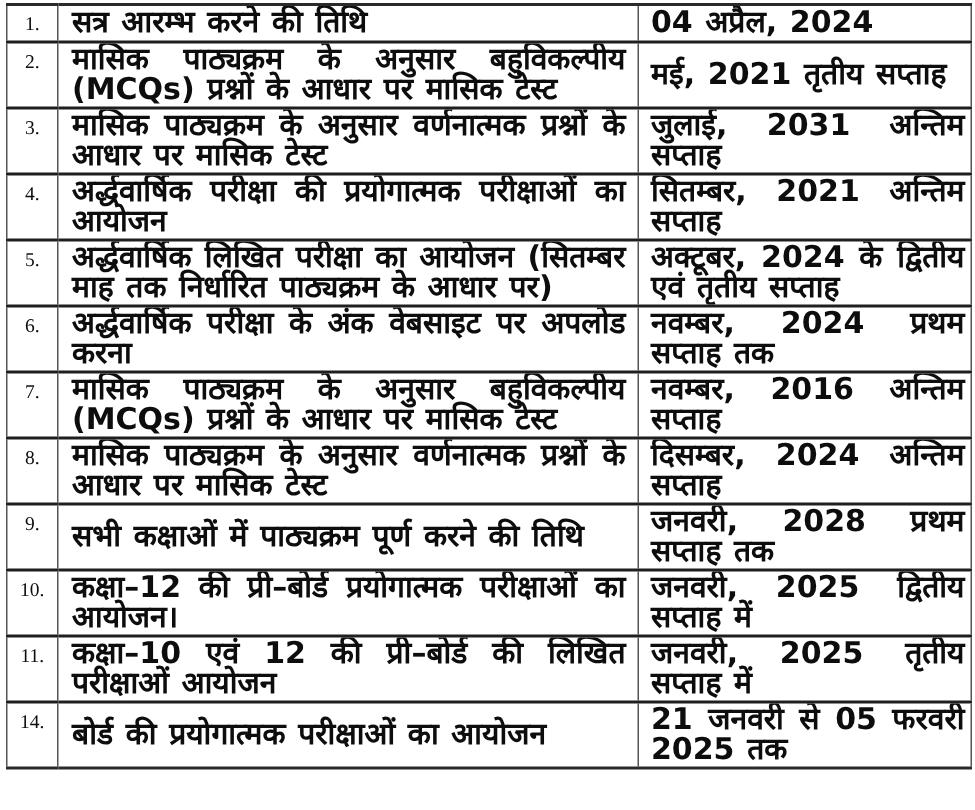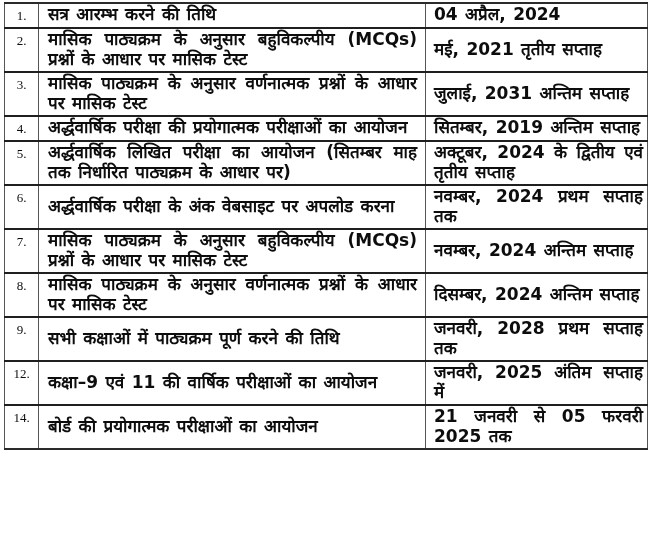--- a/index.html
+++ b/index.html
@@ -36,21 +36,21 @@
     font-family: "Liberation Serif", serif;
     font-size: 13px;
     font-weight: 400;
     text-align: center;
     vertical-align: top;
     padding: 4px 1px 1px 1px;
   }
   td.act, td.dt {
     font-family: "DejaVu Sans", sans-serif;
     font-weight: 700;
-    font-size: 17px;
+    font-size: 20px;
     line-height: 19.5px;
     vertical-align: middle;
     text-align: justify;
     word-spacing: 1.5px;
     padding: 1px 8px 2px 9px;
   }
   td.dt { padding-left: 8px; padding-right: 4px; }
   tr.r-single { height: 25px; }
   tr.r-tall   { height: 41px; }
 </style>
@@ -76,51 +76,56 @@
         <td class="dt">मई, 2021 तृतीय सप्ताह</td>
       </tr>
       <tr class="r-tall">
         <td class="sn">3.</td>
         <td class="act">मासिक पाठ्यक्रम के अनुसार वर्णनात्मक प्रश्नों के आधार पर मासिक टेस्ट</td>
         <td class="dt">जुलाई, 2031 अन्तिम सप्ताह</td>
       </tr>
       <tr class="r-single">
         <td class="sn">4.</td>
         <td class="act">अर्द्धवार्षिक परीक्षा की प्रयोगात्मक परीक्षाओं का आयोजन</td>
-        <td class="dt">सितम्बर, 2019 अन्तिम सप्ताह</td>
+        <td class="dt">सितम्बर, 2021 अन्तिम सप्ताह</td>
       </tr>
       <tr class="r-tall">
         <td class="sn">5.</td>
         <td class="act">अर्द्धवार्षिक लिखित परीक्षा का आयोजन (सितम्बर माह तक निर्धारित पाठ्यक्रम के आधार पर)</td>
         <td class="dt">अक्टूबर, 2024 के द्वितीय एवं तृतीय सप्ताह</td>
       </tr>
       <tr class="r-single">
         <td class="sn">6.</td>
         <td class="act">अर्द्धवार्षिक परीक्षा के अंक वेबसाइट पर अपलोड करना</td>
         <td class="dt">नवम्बर, 2024 प्रथम सप्ताह तक</td>
       </tr>
       <tr class="r-tall">
         <td class="sn">7.</td>
         <td class="act">मासिक पाठ्यक्रम के अनुसार बहुविकल्पीय (MCQs) प्रश्नों के आधार पर मासिक टेस्ट</td>
-        <td class="dt">नवम्बर, 2024 अन्तिम सप्ताह</td>
+        <td class="dt">नवम्बर, 2016 अन्तिम सप्ताह</td>
       </tr>
       <tr class="r-tall">
         <td class="sn">8.</td>
         <td class="act">मासिक पाठ्यक्रम के अनुसार वर्णनात्मक प्रश्नों के आधार पर मासिक टेस्ट</td>
         <td class="dt">दिसम्बर, 2024 अन्तिम सप्ताह</td>
       </tr>
       <tr class="r-single">
         <td class="sn">9.</td>
         <td class="act">सभी कक्षाओं में पाठ्यक्रम पूर्ण करने की तिथि</td>
         <td class="dt">जनवरी, 2028 प्रथम सप्ताह तक</td>
       </tr>
       <tr class="r-single">
-        <td class="sn">12.</td>
-        <td class="act">कक्षा–9 एवं 11 की वार्षिक परीक्षाओं का आयोजन</td>
-        <td class="dt">जनवरी, 2025 अंतिम सप्ताह में</td>
+        <td class="sn">10.</td>
+        <td class="act">कक्षा–12 की प्री–बोर्ड प्रयोगात्मक परीक्षाओं का आयोजन।</td>
+        <td class="dt">जनवरी, 2025 द्वितीय सप्ताह में</td>
+      </tr>
+      <tr class="r-tall">
+        <td class="sn">11.</td>
+        <td class="act">कक्षा–10 एवं 12 की प्री–बोर्ड की लिखित परीक्षाओं आयोजन</td>
+        <td class="dt">जनवरी, 2025 तृतीय सप्ताह में</td>
       </tr>
       <tr class="r-tall">
         <td class="sn">14.</td>
         <td class="act">बोर्ड की प्रयोगात्मक परीक्षाओं का आयोजन</td>
         <td class="dt">21 जनवरी से 05 फरवरी 2025 तक</td>
       </tr>
 
     </tbody>
   </table>
 </div>

